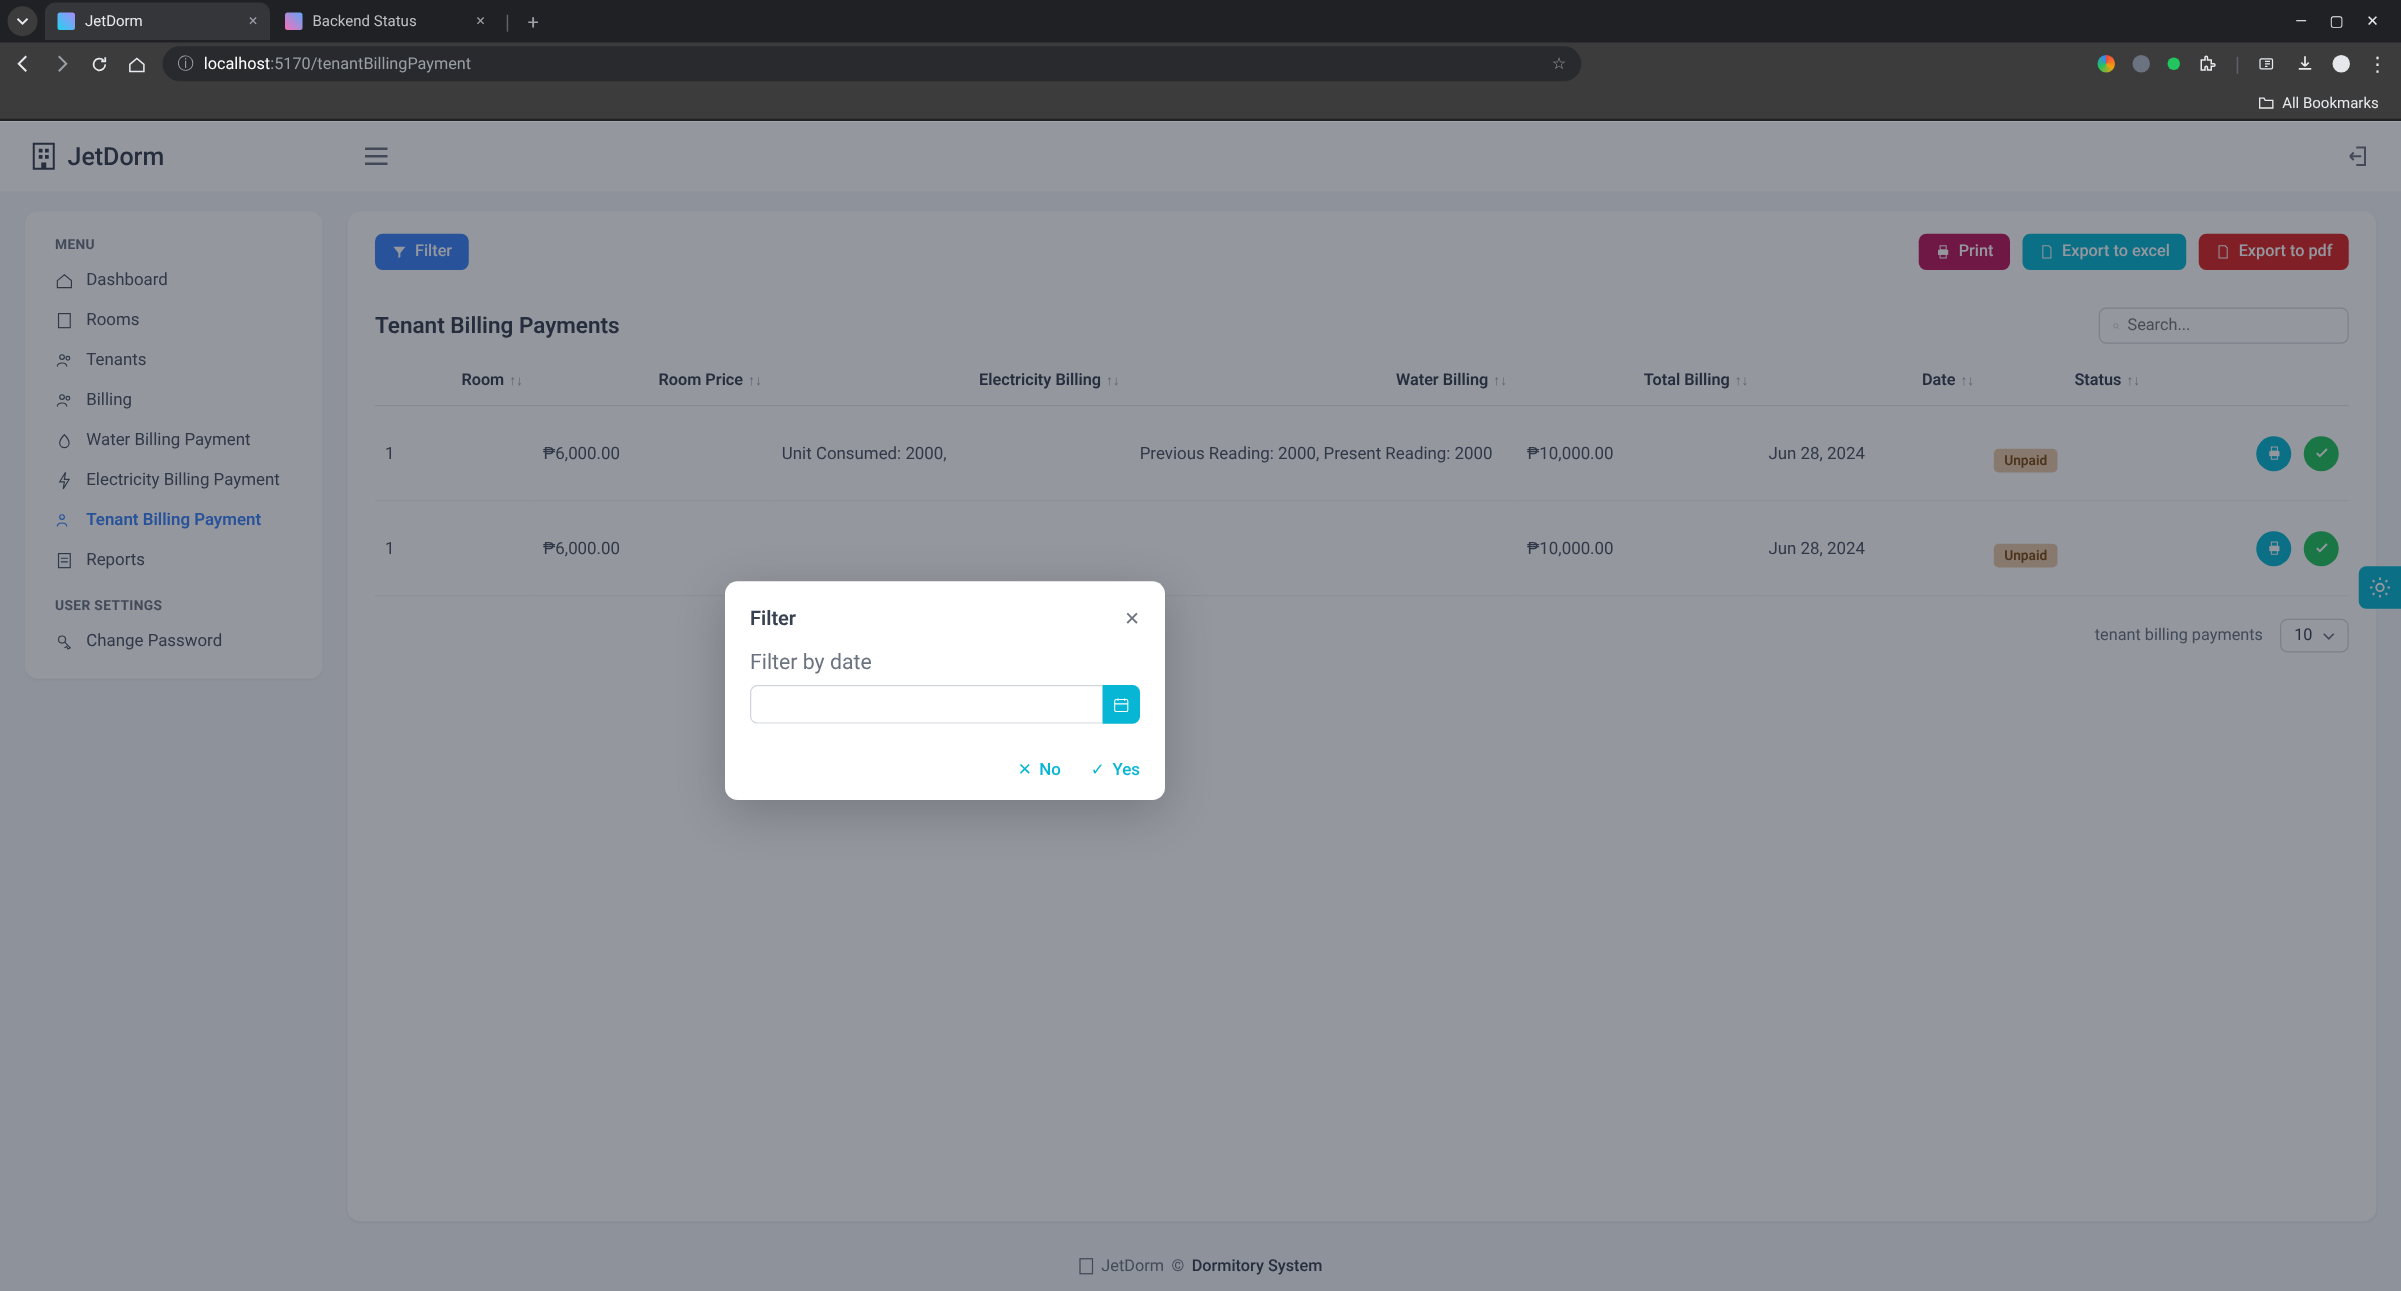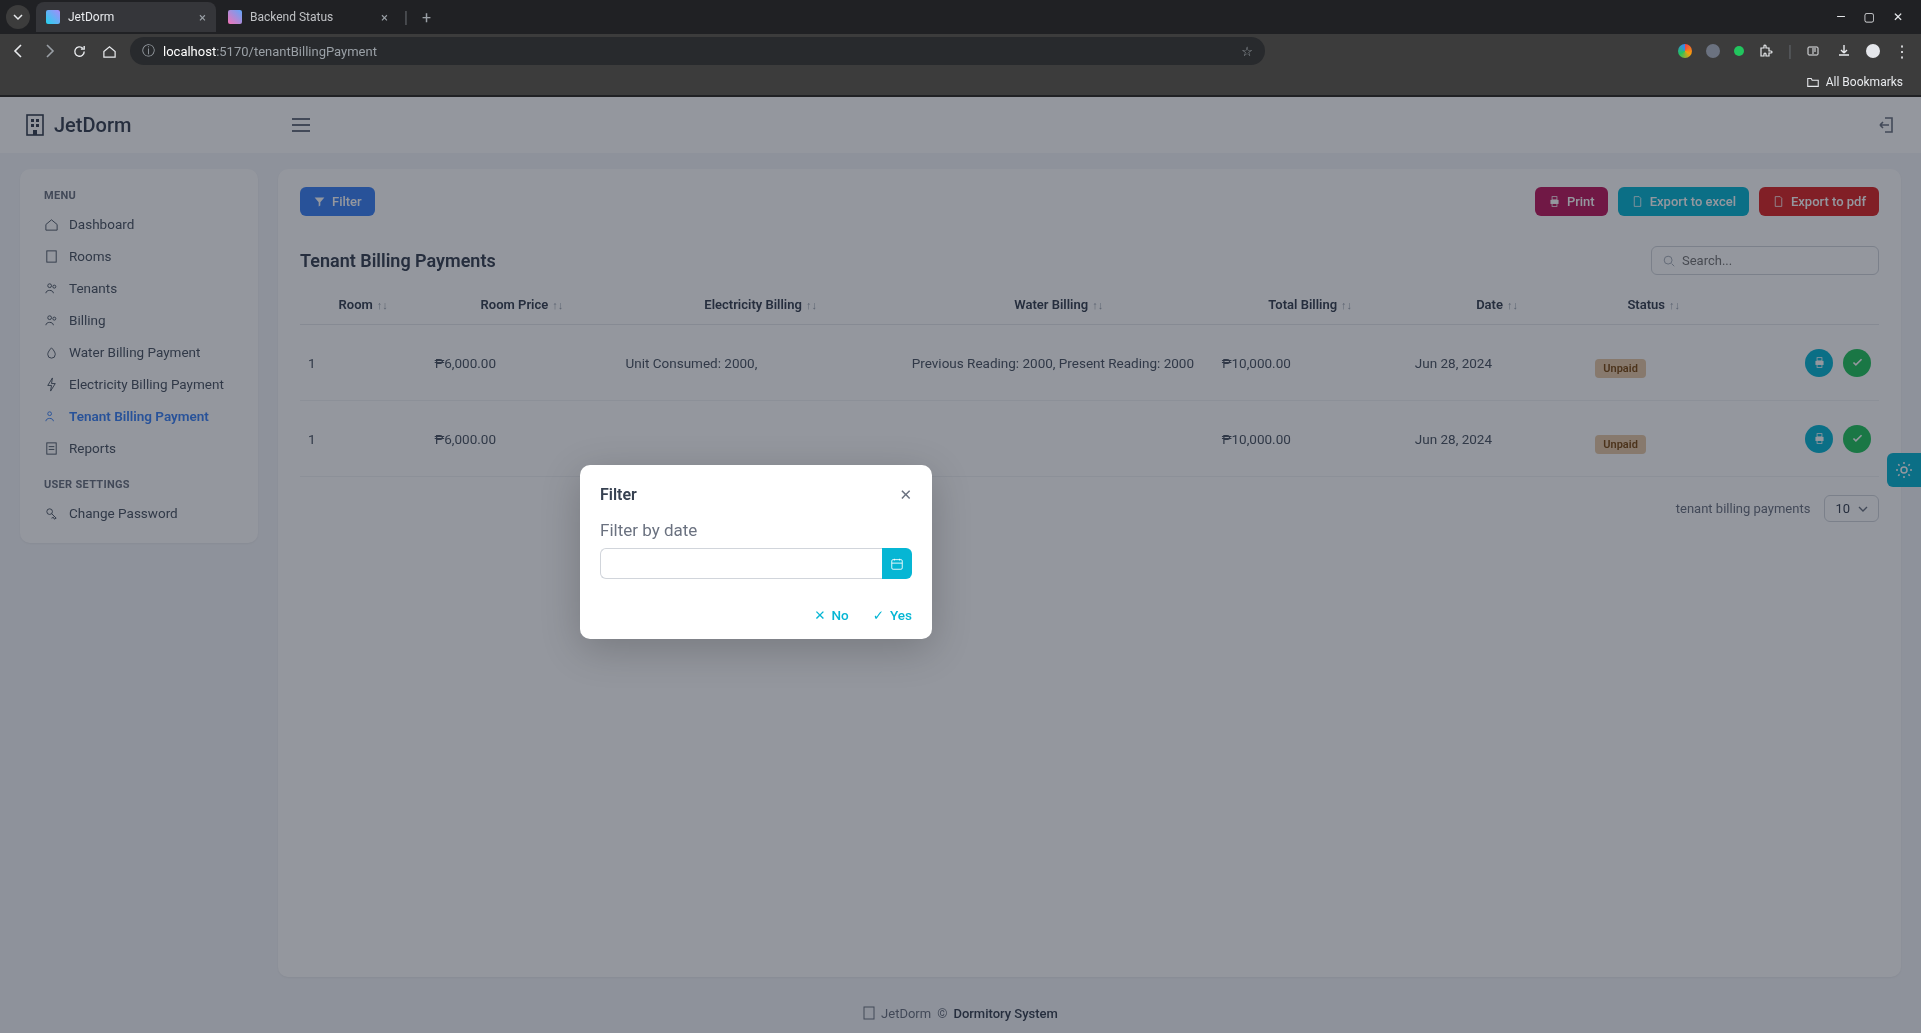--- a/index.html
+++ b/index.html
@@ -49,26 +49,26 @@
   .main-actions{display:flex; gap:10px; align-items:center;}
   .btn{display:inline-flex;align-items:center;gap:6px;padding:7px 13px;border-radius:6px;font-size:13px;font-weight:500;color:#fff;cursor:pointer;border:none;}
   .btn-filter{background:#3b82f6;}
   .btn-print{background:#be185d;}
   .btn-excel{background:#06b6d4;}
   .btn-pdf{background:#dc2626;}
   .main-actions .spacer{flex:1;}
 
   .section-head{display:flex; align-items:center; justify-content:space-between; margin-top:30px;}
   .section-title{font-size:18px; font-weight:600; color:#374151;}
-  .search-box{display:flex;align-items:center;gap:6px;border:1px solid #d1d5db;border-radius:6px;padding:6px 10px;width:228px;}
+  .search-box{display:flex;align-items:center;gap:6px;border:1px solid #d1d5db;border-radius:6px;padding:6px 10px;width:200px;}
   .search-box input{border:none;outline:none;font-size:13px;flex:1;color:#374151;background:transparent;}
   .search-box svg{color:#9ca3af;}
 
   table{width:100%; border-collapse:collapse; margin-top:10px;}
-  th{font-size:13px; font-weight:600; color:#374151; text-align:center; padding:12px 8px; border-bottom:1px solid #e5e7eb;}
+  th{font-size:13px; font-weight:600; color:#374151; text-align:right; padding:12px 8px; border-bottom:1px solid #e5e7eb;}
   th .sort{color:#9ca3af;margin-left:4px;font-size:11px;}
   td{font-size:13.5px; color:#4b5563; padding:22px 8px; border-bottom:1px solid #f1f3f5; vertical-align:middle;}
   .badge{display:inline-block;background:#e7c9a7;color:#7c4a12;font-size:11px;font-weight:600;padding:3px 8px;border-radius:4px;margin-top:12px;}
   .row-actions{display:flex;gap:10px;justify-content:flex-end;}
   .circ-btn{width:28px;height:28px;border-radius:50%;display:flex;align-items:center;justify-content:center;color:#fff;cursor:pointer;}
   .circ-print{background:#06b6d4;}
   .circ-check{background:#22c55e;}
 
   .pager{display:flex;align-items:center;justify-content:flex-end;gap:14px;margin-top:18px;color:#6b7280;font-size:13px;}
   .page-size{border:1px solid #d1d5db;border-radius:6px;padding:5px 10px;display:flex;align-items:center;gap:8px;cursor:pointer;color:#374151;}

